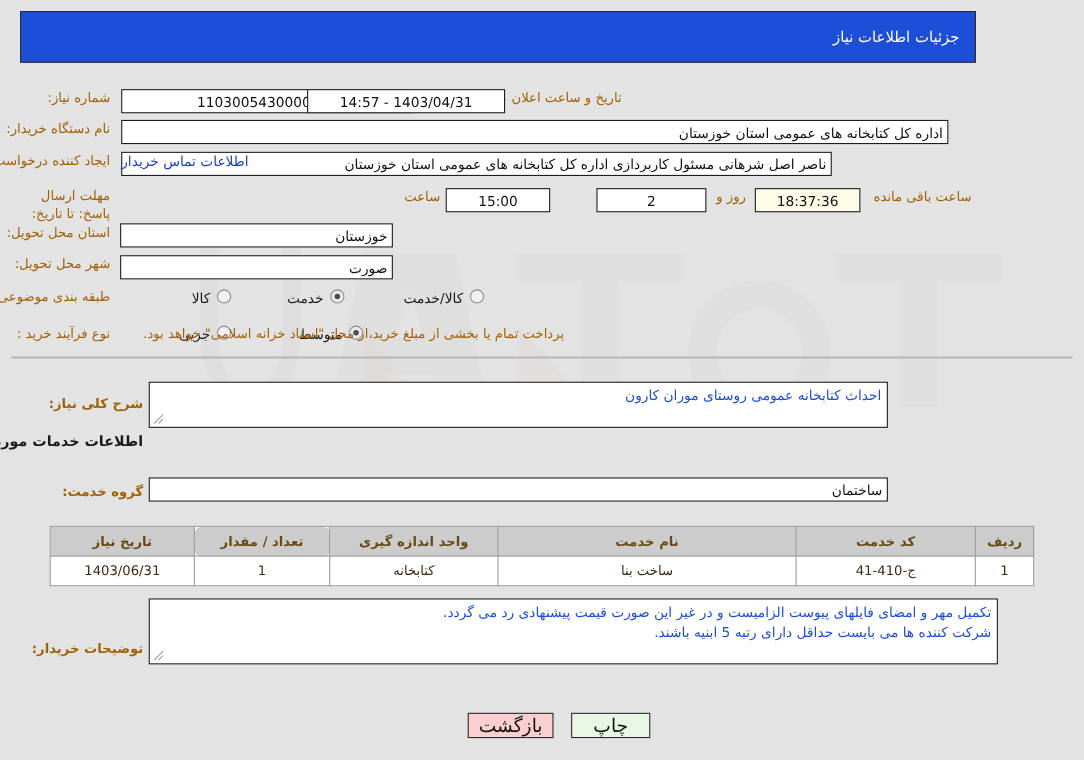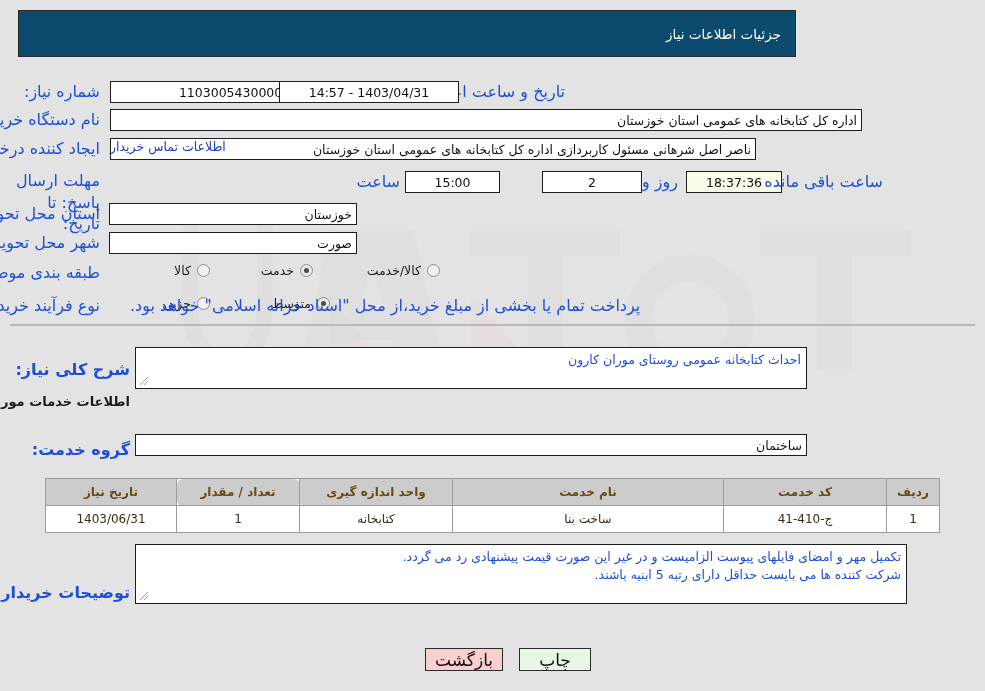--- a/index.html
+++ b/index.html
@@ -24,22 +24,22 @@
     width: 985px; height: 220px;
     pointer-events: none;
     z-index: 0;
     opacity: .5;
   }
 
   
   .titlebar {
     position: absolute;
     left: 18px; top: 10px;
-    width: 778px; height: 47px;
-    background: #0c4a6e;
+    width: 869px; height: 47px;
+    background: #1d4ed8;
     border: 1px solid #2a2a2a;
     box-sizing: border-box;
     display: flex;
     align-items: center;
     justify-content: flex-start;
   }
   .titlebar .t {
     color: #ffffff;
     font-size: 13.5px;
     padding-right: 14px;
@@ -59,22 +59,22 @@
   }
 
   
   .row {
     position: absolute;
     display: flex;
     align-items: center;
     white-space: nowrap;
   }
   .lbl {
-    font-size: 16px;
-    color: #1d4ed8;
+    font-size: 12px;
+    color: #a16207;
     white-space: nowrap;
   }
   .lbl-b { font-weight: bold; }
 
   .fld {
     background: #ffffff;
     border: 1px solid #1d1d1d;
     box-sizing: border-box;
     height: 22px;
     display: flex;
@@ -110,21 +110,21 @@
   }
   .radio.on { background: #e9e9e9; }
   .radio.on::after {
     content: "";
     position: absolute;
     left: 3px; top: 3px;
     width: 5px; height: 5px;
     border-radius: 50%;
     background: #4c4c4c;
   }
-  .opt { display: flex; align-items: center; gap: 6px; }
+  .opt { display: flex; align-items: flex-start; gap: 6px; }
   .opt .otxt { font-size: 12.5px; color: #1b1b1b; }
 
   
   .ta {
     position: absolute;
     background: #ffffff;
     border: 1px solid #1d1d1d;
     box-sizing: border-box;
     font-size: 12.5px;
     color: #1d4ed8;

